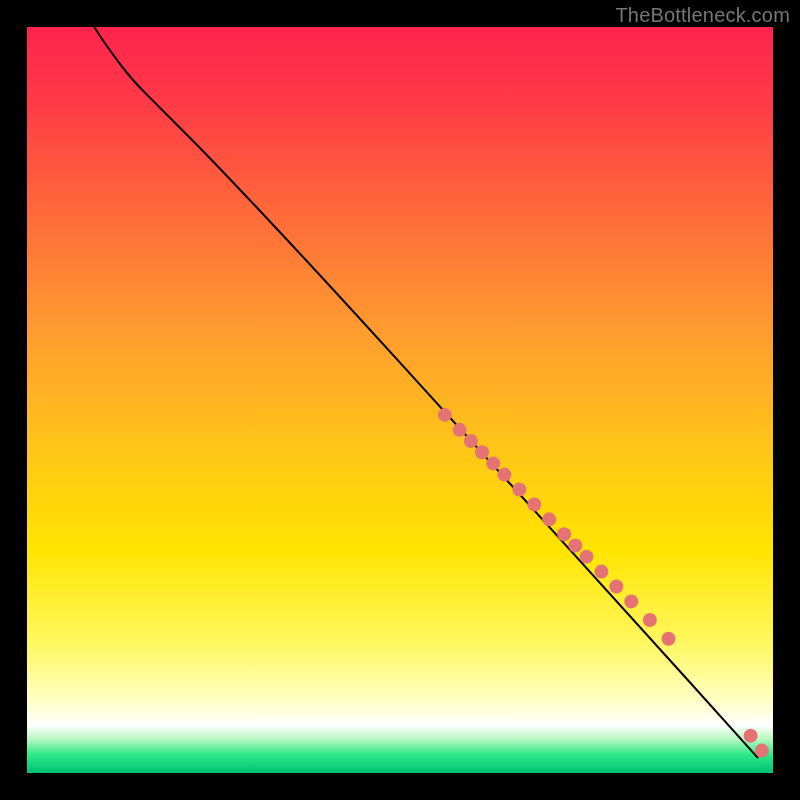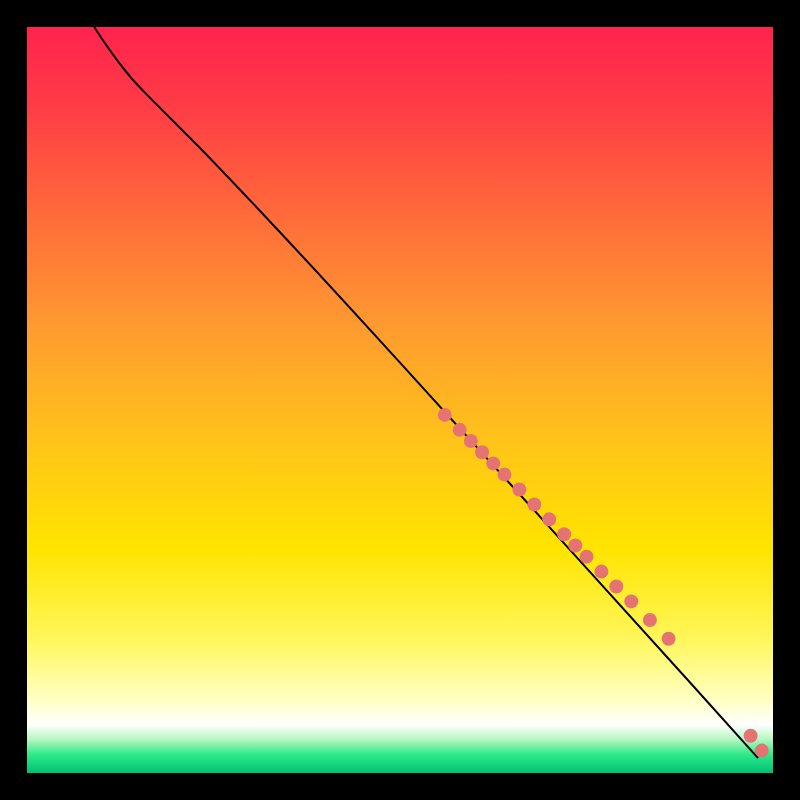--- a/index.html
+++ b/index.html
@@ -87,13 +87,14 @@
           <circle cx="589.34" cy="559.5" r="7" fill="#e57373"></circle>
           <circle cx="604.26" cy="574.42" r="7" fill="#e57373"></circle>
           <circle cx="622.91" cy="593.07" r="7" fill="#e57373"></circle>
           <circle cx="641.56" cy="611.72" r="7" fill="#e57373"></circle>
           <circle cx="723.62" cy="708.7" r="7" fill="#e57373"></circle>
           <circle cx="734.81" cy="723.62" r="7" fill="#e57373"></circle>
         </g>
     </svg>
   </div>
 
+  <div class="attribution">TheBottleneck.com</div>
 </div>
 
 </body></html>

